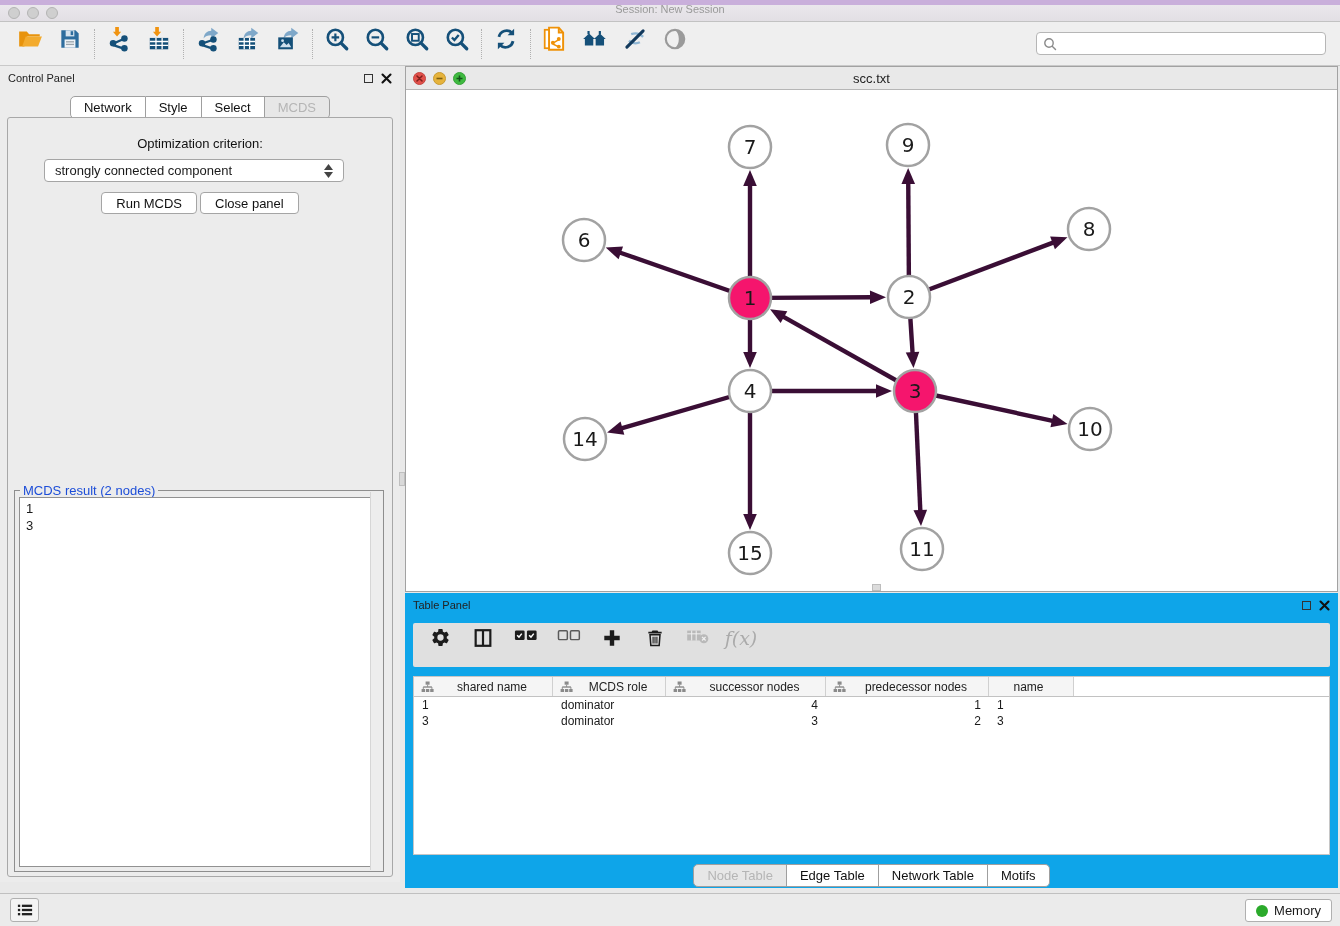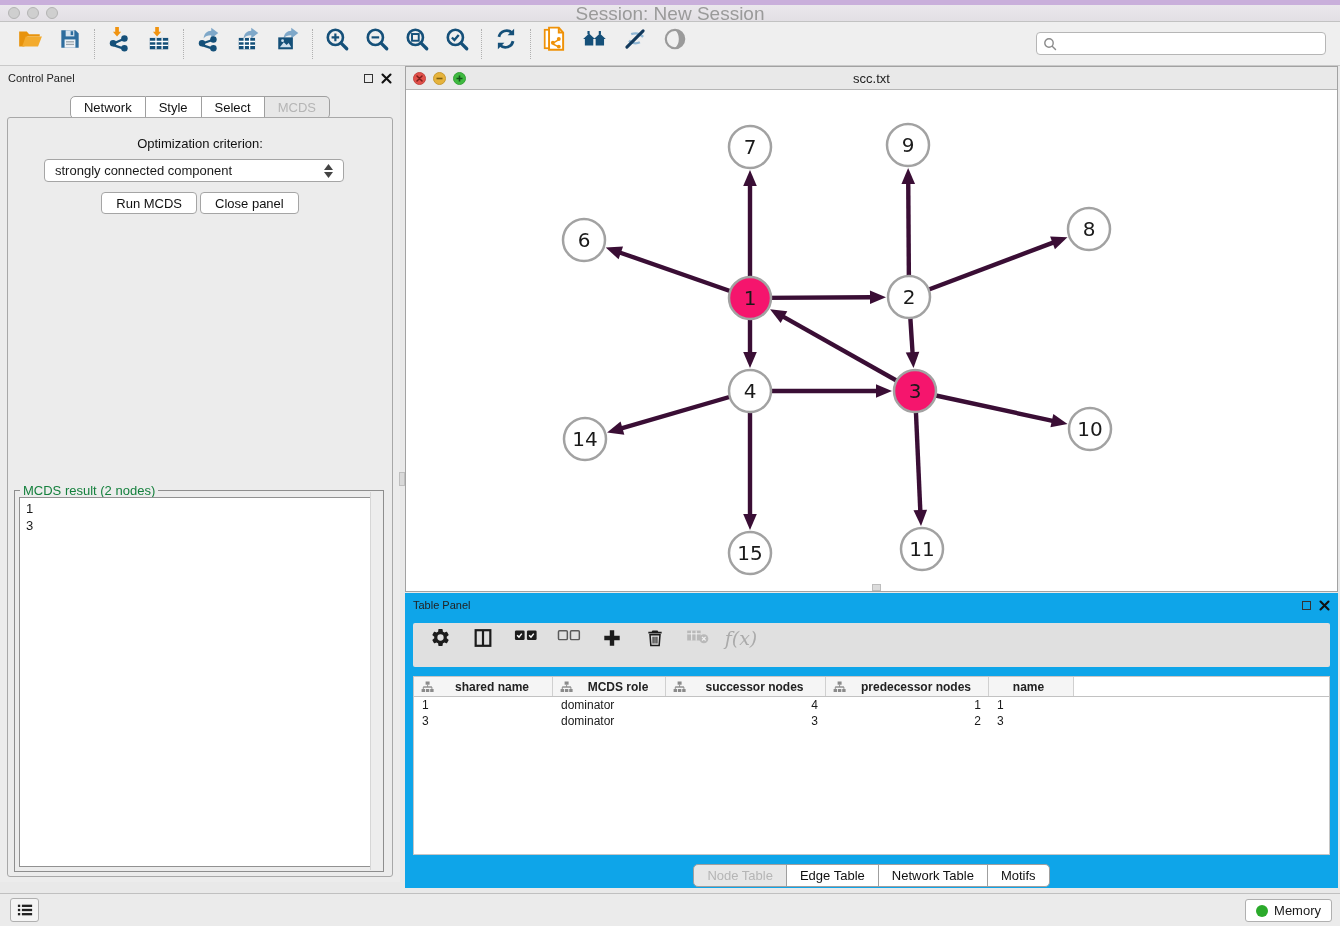--- a/index.html
+++ b/index.html
@@ -5,21 +5,21 @@
   * { margin:0; padding:0; box-sizing:border-box; }
   html,body { width:1340px; height:926px; }
   body { position:relative; background:#e9e9e9; font-family:"Liberation Sans",sans-serif; overflow:hidden; color:#1a1a1a; }
 
   
   .titlebar { position:absolute; left:0; top:0; width:1340px; height:22px;
     background:linear-gradient(to bottom,#c9afdb 0,#c9afdb 5px,#eae7ec 5px,#e2dfe4 22px);
     border-bottom:1px solid #c2c2c2; }
   .titlebar .dots { position:absolute; left:8px; top:7px; display:flex; gap:7px; }
   .titlebar .dot { width:12px; height:12px; border-radius:50%; background:#cfcfcf; border:1px solid #b4b4b4; }
-  .titlebar .wtitle { position:absolute; left:0; right:0; top:3px; text-align:center; font-size:19px; color:#9a9a9a; }
+  .titlebar .wtitle { position:absolute; left:0; right:0; top:3px; text-align:center; font-size:11px; color:#9a9a9a; }
 
   
   .toolbar { position:absolute; left:0; top:22px; width:1340px; height:44px; background:#efefef;
     border-bottom:1px solid #c9c9c9; display:flex; align-items:center; padding:0 10px; }
   .tbbtn { width:40px; height:36px; display:flex; align-items:flex-start; justify-content:center; }
   .tbsep { width:1px; height:30px; margin:0 4px; border-left:1px dotted #b0b0b0; }
   .searchbox { margin-left:auto; margin-right:4px; width:290px; height:23px; background:#fff;
     border:1px solid #b6b6b6; border-radius:4px; display:flex; align-items:center; padding-left:5px; }
   .searchbox input { border:none; outline:none; flex:1; font-size:12px; font-family:"Liberation Sans",sans-serif; background:transparent; }
 
@@ -43,21 +43,21 @@
   .opt-label { position:absolute; left:0; right:0; top:18px; text-align:center; font-size:13px; color:#111; }
   .cselect { position:absolute; left:36px; right:48px; top:41px; height:23px; background:#fff;
     border:1px solid #a5a5a5; border-radius:4px; display:flex; align-items:center; padding:0 10px; font-size:13px; }
   .cselect .spin { margin-left:auto; display:flex; flex-direction:column; gap:2px; }
   .btnrow { position:absolute; left:0; right:0; top:74px; display:flex; justify-content:center; gap:3px; }
   .cbtn { height:22px; padding:0 14px; background:#fff; border:1px solid #a5a5a5; border-radius:4px;
     font-size:13px; font-family:"Liberation Sans",sans-serif; color:#111; display:flex; align-items:center; }
 
   .resultbox { position:absolute; left:6px; right:8px; top:372px; height:382px;
     border:1px solid #8e8e8e; background:#ececec; }
-  .resultbox .legend { position:absolute; left:5px; top:-8px; background:#ececec; padding:0 3px; font-size:13px; color:#15803d; }
+  .resultbox .legend { position:absolute; left:5px; top:-8px; background:#ececec; padding:0 3px; font-size:13px; color:#1d4ed8; }
   .resultlist { position:absolute; left:4px; right:4px; top:6px; bottom:4px; background:#fff;
     border:1px solid #919191; font-size:13px; line-height:17px; padding:2px 6px; white-space:pre; overflow:hidden; }
   .resulttrack { position:absolute; right:1px; top:1px; bottom:1px; width:12px; background:#ededed; border-left:1px solid #d6d6d6; }
 
   
   .netframe { position:absolute; left:405px; top:66px; width:933px; height:526px;
     border:1px solid #a2a2a2; background:#fff; }
   .netbar { position:relative; height:23px; background:#e9e9e9; border-bottom:1px solid #b6b6b6; }
   .netbar .lights { position:absolute; left:7px; top:5px; display:flex; gap:7px; }
   .tl { width:13px; height:13px; border-radius:50%; display:flex; align-items:center; justify-content:center; }
@@ -75,21 +75,21 @@
   .tp-toolbar { position:absolute; left:8px; right:8px; top:30px; height:44px; background:#e0e0e0;
     border-radius:2px; display:flex; align-items:center; gap:9px; padding-left:10px; }
   .tp-toolbar .tbbtn { width:34px; }
   .fx { font-family:"DejaVu Serif",serif; font-style:italic; font-size:19px; color:#aaa; }
   .grayed { opacity:.55; filter:grayscale(1); }
 
   .ttable { position:absolute; left:8px; right:8px; top:83px; height:179px; background:#fff; border:1px solid #c6c6c6; }
   .thead { display:flex; height:20px; border-bottom:1px solid #c2c2c2; }
   .th { display:flex; align-items:center; background:#f5f5f5; border-right:1px solid #d0d0d0;
     font-size:12px; color:#222; padding-left:7px; gap:10px; }
-  .th .thlabel { flex:1; text-align:center; padding-right:12px;font-weight:bold; }
+  .th .thlabel { flex:1; text-align:center; padding-right:12px; }
   .tr { display:flex; height:16px; }
   .td { font-size:12px; padding:1px 8px 0 8px; overflow:hidden; white-space:nowrap; }
 
   .tp-tabs { position:absolute; left:0; right:0; top:271px; }
 
   
   .statusbar { position:absolute; left:0; top:893px; width:1340px; height:33px; background:#ebebeb; border-top:1px solid #c0c0c0; }
   .menu-btn { position:absolute; left:10px; top:4px; width:29px; height:24px; background:#f4f4f4;
     border:1px solid #b0b0b0; border-radius:3px; display:flex; align-items:center; justify-content:center; }
   .mem-btn { position:absolute; right:8px; top:5px; height:23px; background:#fff; border:1px solid #b0b0b0;

